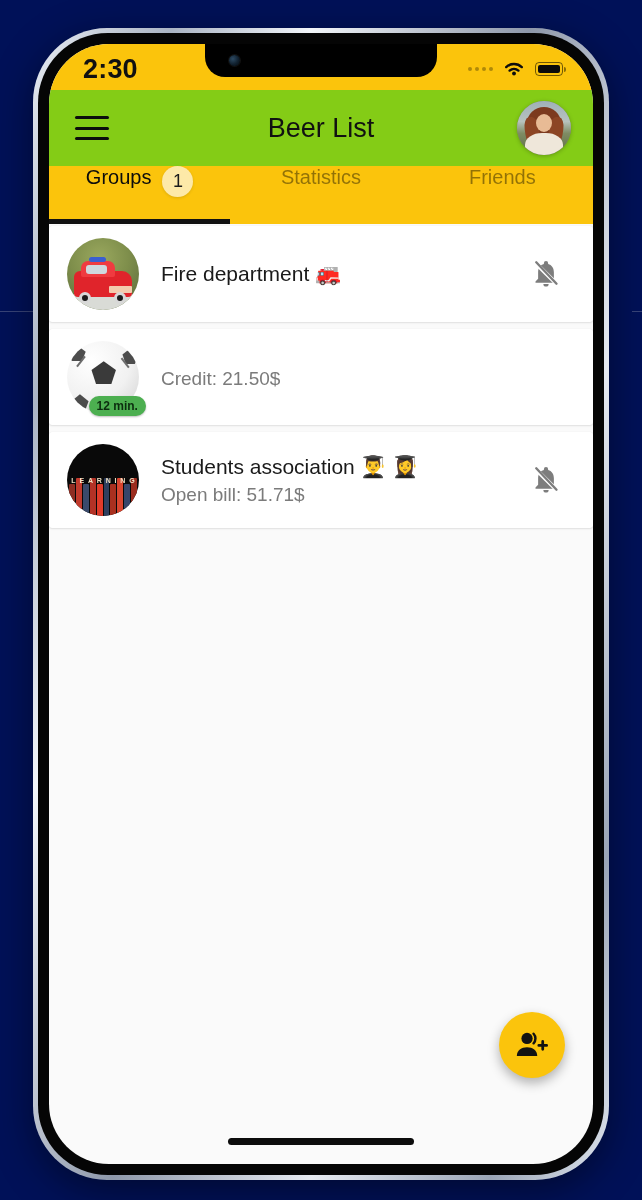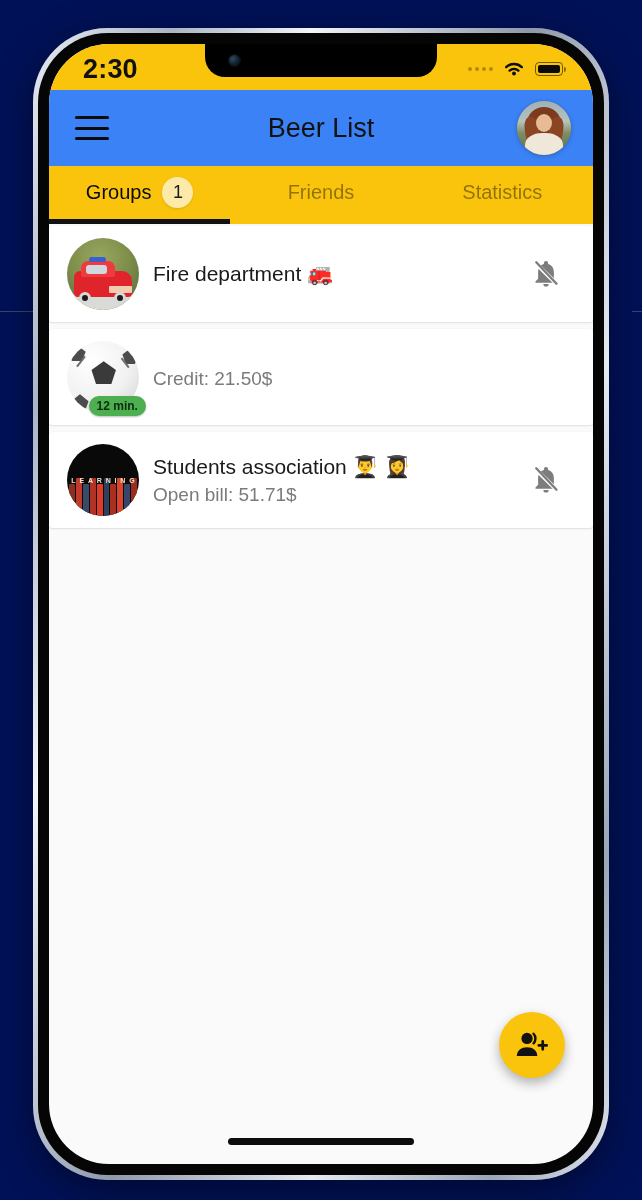--- a/index.html
+++ b/index.html
@@ -130,21 +130,21 @@
     right: -4px; top: 4px;
     width: 2px; height: 5px;
     background: rgba(0,0,0,0.45);
     border-radius: 0 2px 2px 0;
   }
   .batt i { display: block; width: 100%; height: 100%; background: #0b0b0b; border-radius: 2px; }
 
   
   .appbar {
     height: 76px;
-    background: #3b82f6;
+    background: #84cc16;
     display: flex;
     align-items: center;
     padding: 0 22px 0 26px;
     position: relative;
   }
   .hamburger {
     width: 34px; height: 24px;
     display: flex; flex-direction: column; justify-content: space-between;
     cursor: pointer;
   }
@@ -177,21 +177,20 @@
   
   .tabs {
     height: 58px;
     background: #FBC40C;
     display: flex;
     align-items: stretch;
   }
   .tab {
     flex: 1;
     display: flex;
-    align-items: center;
     justify-content: center;
     gap: 11px;
     position: relative;
     cursor: pointer;
     padding-bottom: 6px;
   }
   .tab .tab-label { font-size: 20px; color: rgba(0,0,0,0.42); }
   .tab.active .tab-label { color: #0c0c0c; }
   .tab .tab-underline {
     position: absolute;
@@ -290,21 +289,21 @@
   
   .t-books { background: #090909; }
   .t-books .shelf { position:absolute; left:0; right:0; bottom:0; height:62%; display:flex; align-items:flex-end; gap:1px; padding:0 2px; }
   .t-books .shelf i { display:block; flex:1; border-radius:1px 1px 0 0; }
   .t-books .lbl {
     position:absolute; left:6%; right:6%; top:46%;
     display:flex; justify-content:space-between;
     font-size:7px; font-weight:bold; color:#efe2c4; letter-spacing:0;
   }
 
-  .row-text { flex: 1; padding-left: 14px; min-width: 0; }
+  .row-text { flex: 1; padding-left: 22px; min-width: 0; }
   .row-title {
     font-size: 21px;
     color: #1a1a1a;
     white-space: nowrap;
     line-height: 1.25;
   }
   .row-sub {
     font-size: 19px;
     color: #7b7b7b;
     margin-top: 3px;
@@ -412,25 +411,25 @@
 
       <div class="tabs">
 
         <div class="tab active">
           <span class="tab-label">Groups</span>
           <span class="tab-badge">1</span>
           <span class="tab-underline"></span>
         </div>
 
         <div class="tab">
+          <span class="tab-label">Statistics</span>
+        </div>
+
+        <div class="tab">
           <span class="tab-label">Friends</span>
-        </div>
-
-        <div class="tab">
-          <span class="tab-label">Statistics</span>
         </div>
 
       </div>
 
       <div class="list">
 
         <div class="group-row">
           <div class="thumb">
             <div class="thumb-img t-fire">
               <div class="road"></div>

